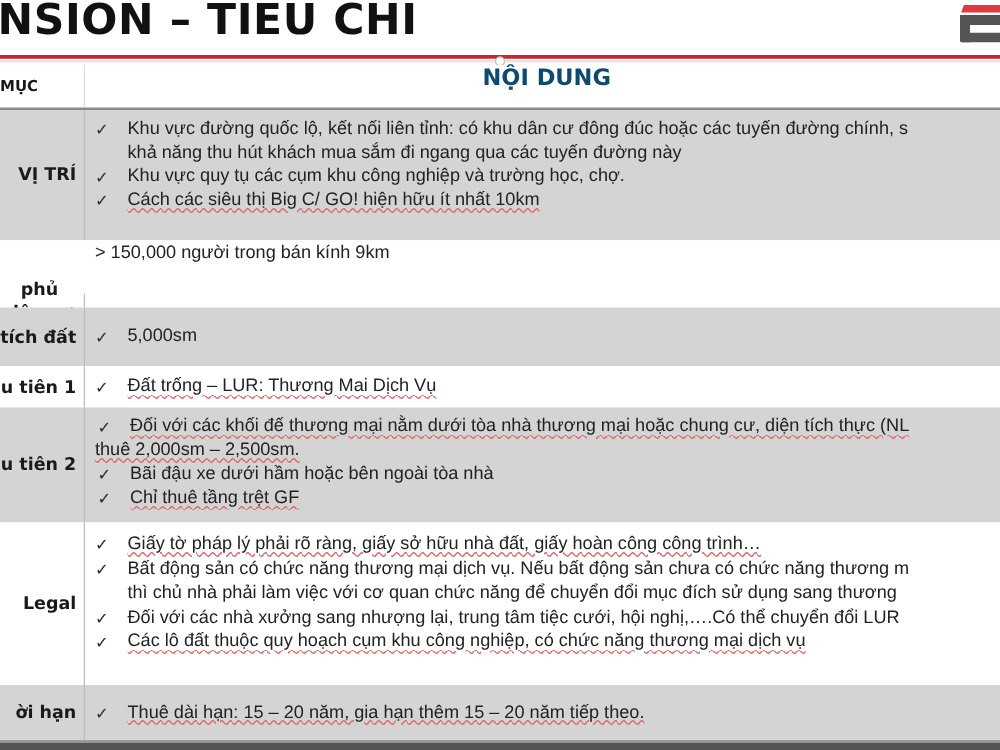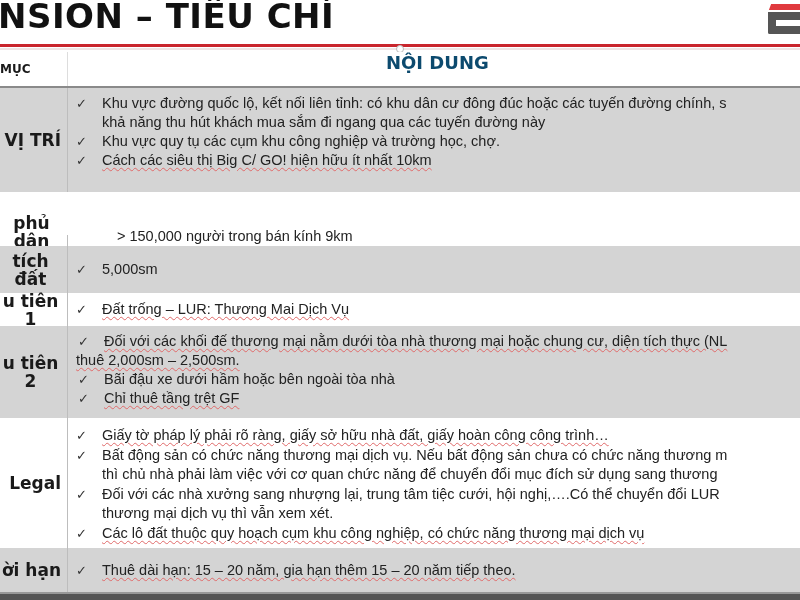--- a/index.html
+++ b/index.html
@@ -8,21 +8,21 @@
   .logo { position:absolute; left:768px; top:4px; width:40px; height:28px; }
   .logo .bar { position:absolute; left:2px; top:0; width:38px; height:6px; background:#e03a3e; transform:skewX(-20deg); }
   .logo .body { position:absolute; left:0; top:8px; width:38px; height:22px; border:8px solid #555; border-right:none; border-bottom-left-radius:2px; box-sizing:border-box; background:#fff; }
   .redline { position:absolute; left:0; top:44px; width:800px; height:3px; background:#c9252d; }
   .redline2 { position:absolute; left:0; top:48px; width:800px; height:2px; background:#efe4e4; }
   .dot { position:absolute; left:396px; top:45px; width:6px; height:6px; border-radius:50%; background:#fff; border:1px solid #bbb; }
   .table { position:absolute; left:0; top:52px; width:800px; }
   .row { position:absolute; left:0; width:800px; box-sizing:border-box; }
   .row.gray { background:#d4d4d4; }
   .row.white { background:#ffffff; }
-  .row .cat { position:absolute; left:0; top:0; bottom:0; width:68px; display:flex; align-items:center; justify-content:flex-end; text-align:center; font-family:"DejaVu Sans", sans-serif; font-weight:bold; font-size:17px; color:#1a1a1a; border-right:1px solid #bdbdbd; padding-right:6px; box-sizing:border-box; line-height:18px; }
+  .row .cat { position:absolute; left:0; top:0; bottom:0; width:68px; display:flex; align-items:center; justify-content:flex-end; text-align:center; font-family:"DejaVu Sans", sans-serif; font-weight:bold; font-size:14px; color:#1a1a1a; border-right:1px solid #bdbdbd; padding-right:6px; box-sizing:border-box; line-height:18px; }
   .row .content { position:absolute; left:74px; right:0; top:0; bottom:0; font-size:14.5px; line-height:19px; color:#222; }
   .row.header { top:0; height:36px; border-bottom:2px solid #8a8a8a; }
   .row.header .cat { justify-content:flex-start; padding-left:0; font-size:12px; border-right:1px solid #ddd; }
   .hdr-label { position:absolute; left:362px; font-family:"DejaVu Sans", sans-serif; font-weight:bold; font-size:18px; color:#0c4a6e;margin-left:24px; }
   .sep { border-bottom:1px solid #ffffff; }
   .item { position:relative; padding-left:28px; }
   .chk { position:absolute; left:2px; top:0; font-size:13px; color:#333; }
   .u { text-decoration:underline; text-decoration-color:#e06a6a; text-decoration-style:wavy; text-decoration-thickness:1px; text-underline-offset:2px; }
   .bottom { position:absolute; left:0; top:594px; width:800px; height:6px; background:#555; }
   .bottom2 { position:absolute; left:0; top:592px; width:800px; height:2px; background:#999; }
@@ -59,21 +59,21 @@
       </div>
       <div class="item">
         <span class="chk">✓</span>
         <div class="u">Cách các siêu thị Big C/ GO! hiện hữu ít nhất 10km</div>
       </div>
     </div>
   </div>
 
   <div class="row white" style="top:141px;height:53px;">
     <div class="cat" style="padding-right:4px;margin-top:42px;">phủ dân cư</div>
-    <div class="content" style="display:flex;align-items:flex-end;padding-left:2px;margin-left:41px;">
+    <div class="content" style="display:flex;align-items:flex-start;padding-left:2px;">
       <div>&gt; 150,000 người trong bán kính 9km</div>
     </div>
   </div>
 
   <div class="row gray" style="top:194px;height:47px;">
     <div class="cat">tích đất</div>
     <div class="content" style="display:flex;align-items:center;">
       <div class="item">
         <span class="chk">✓</span>
         <div>5,000sm</div>
@@ -118,21 +118,20 @@
         <div class="u">Giấy tờ pháp lý phải rõ ràng, giấy sở hữu nhà đất, giấy hoàn công công trình…</div>
       </div>
       <div class="item">
         <span class="chk">✓</span>
         <div>Bất động sản có chức năng thương mại dịch vụ. Nếu bất động sản chưa có chức năng thương m</div>
         <div>thì chủ nhà phải làm việc với cơ quan chức năng để chuyển đổi mục đích sử dụng sang thương</div>
       </div>
       <div class="item">
         <span class="chk">✓</span>
         <div>Đối với các nhà xưởng sang nhượng lại, trung tâm tiệc cưới, hội nghị,….Có thể chuyển đổi LUR</div>
-        <div>thương mại dịch vụ thì vẫn xem xét.</div>
       </div>
       <div class="item">
         <span class="chk">✓</span>
         <div class="u">Các lô đất thuộc quy hoạch cụm khu công nghiệp, có chức năng thương mại dịch vụ</div>
       </div>
     </div>
   </div>
 
   <div class="row gray" style="top:496px;height:44px;">
     <div class="cat">ời hạn</div>

